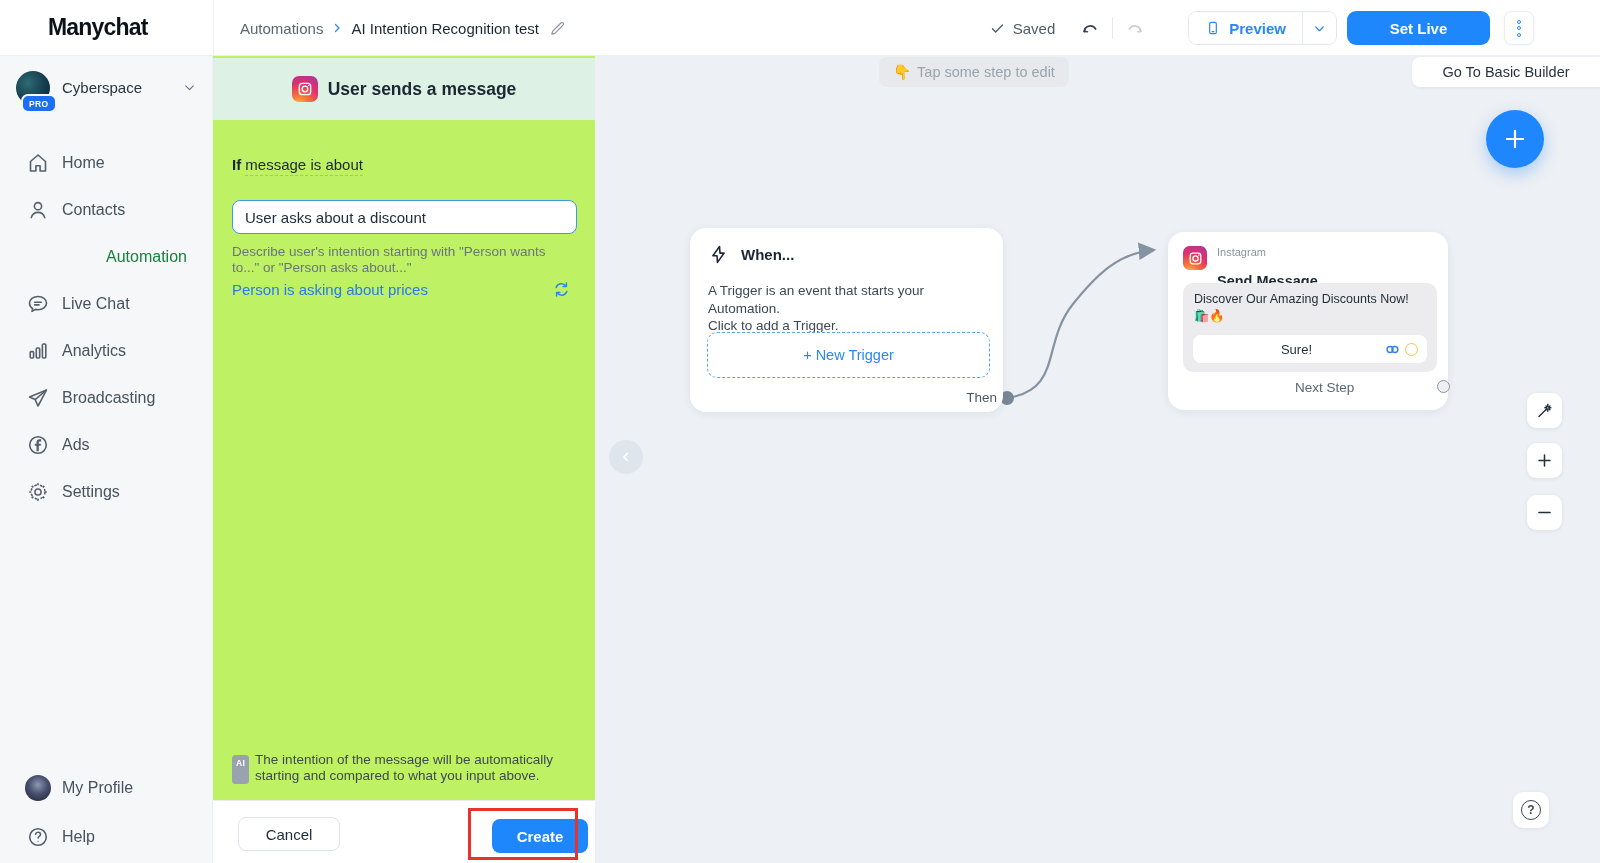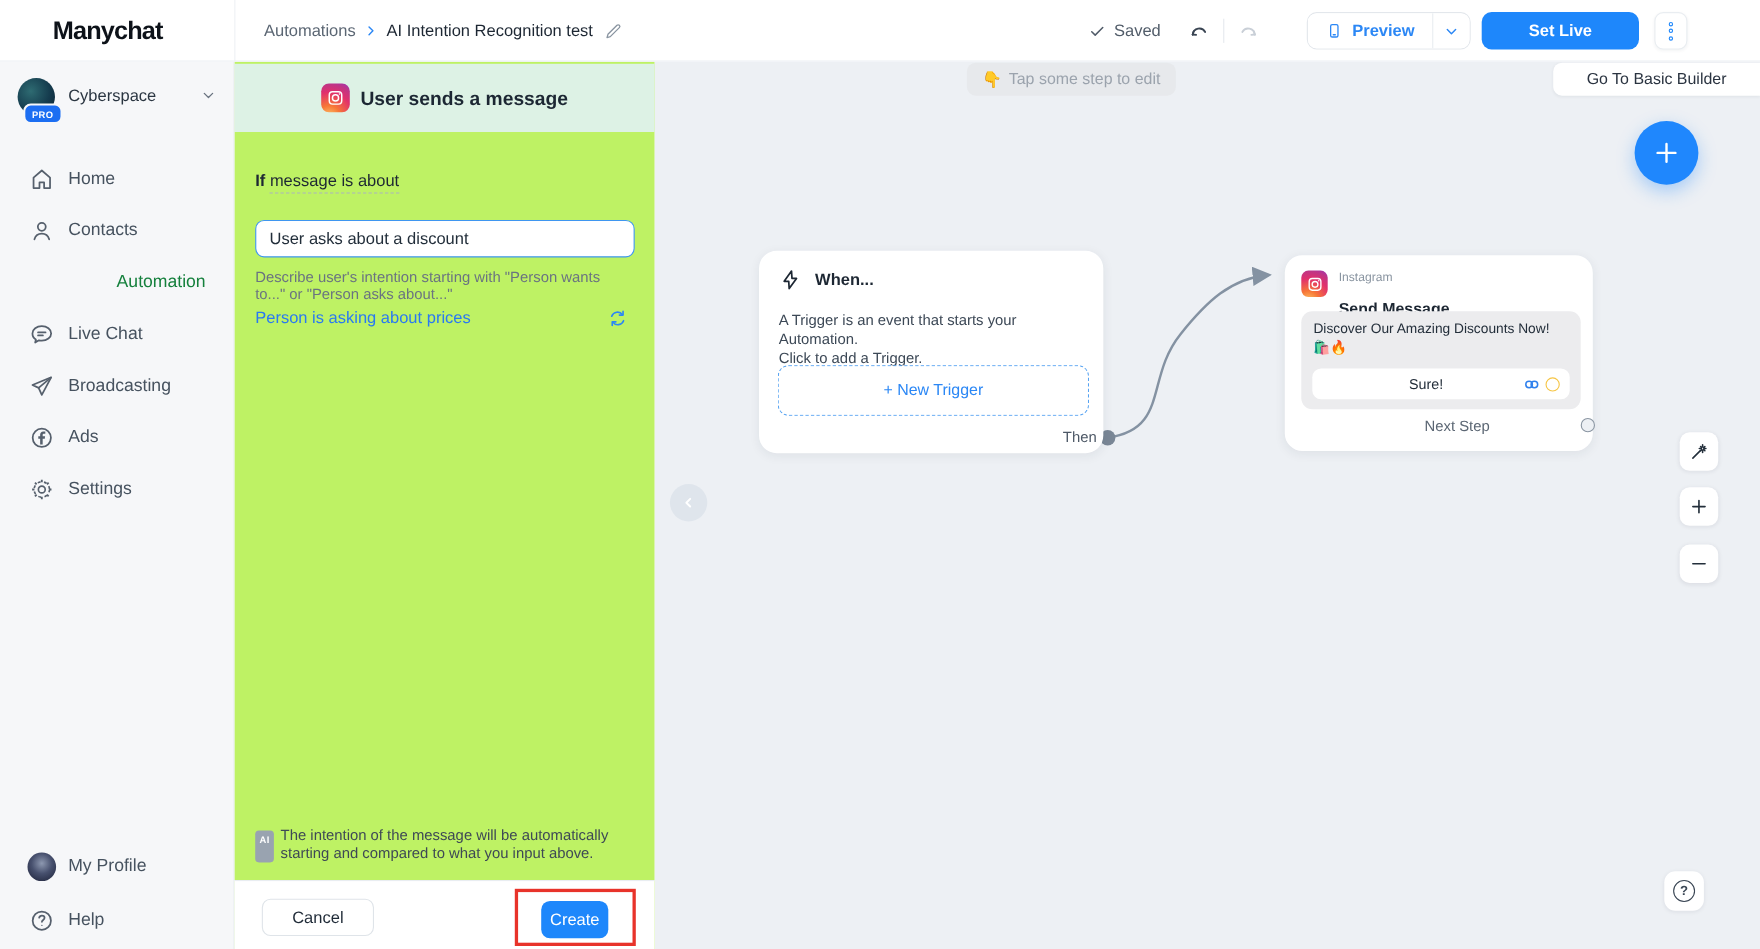--- a/index.html
+++ b/index.html
@@ -58,21 +58,21 @@
   .intent-input { position:absolute; left:19px; top:144px; width:345px; height:34px; border:1px solid #3f96f0; border-radius:8px; padding:0 12px; font-size:15px; color:#222e3a; font-family:"Liberation Sans", sans-serif; outline:none; background:#fff; }
   .helper { position:absolute; left:19px; top:188px; width:340px; font-size:13.5px; line-height:1.22; color:#6a7480; }
   .suggestion-row { position:absolute; left:19px; top:224px; width:339px; display:flex; align-items:center; justify-content:space-between; }
   .suggestion-link { color:#2979f2; font-size:15px; cursor:pointer; }
   .refresh-btn { background:none; border:none; color:#2b87f5; cursor:pointer; display:flex; }
   .ai-note { position:absolute; left:19px; top:696px; width:344px; display:flex; gap:6px; }
   .ai-badge { flex:none; margin-top:3px; background:#99a3b0; color:#fff; font-size:8.5px; font-weight:700; padding:2.5px 4px; border-radius:3.5px; letter-spacing:.3px; }
   .ai-text { font-size:13.5px; line-height:1.2; color:#3e4955; }
   .panel-footer { position:absolute; left:0; top:744px; width:382px; height:63px; border-top:1px solid #e9edf1; background:#fff; }
   .cancel-btn { position:absolute; left:25px; top:16px; width:102px; height:34px; background:#fff; border:1px solid #dfe4e9; border-radius:8px; font-size:15px; color:#1f2a37; font-family:"Liberation Sans", sans-serif; cursor:pointer; }
-  .create-btn { position:absolute; left:279px; top:18px; width:61px; height:34px; background:#1e87fb; border:none; border-radius:8px; font-size:15px; font-weight:400; color:#fff; font-family:"Liberation Sans", sans-serif; cursor:pointer; }
+  .create-btn { position:absolute; left:279px; top:18px; width:96px; height:34px; background:#1e87fb; border:none; border-radius:8px; font-size:15px; font-weight:700; color:#fff; font-family:"Liberation Sans", sans-serif; cursor:pointer; }
   .red-annotation { position:absolute; left:255px; top:752px; width:110px; height:52px; border:3px solid #e8332a; z-index:15; pointer-events:none; }
 
   
   .canvas { position:absolute; left:595px; top:56px; width:1005px; height:807px; background:#edf0f4; overflow:hidden; }
   .hint-tooltip { position:absolute; left:284px; top:1px; height:30px; padding:0 14px; background:#e7e9ec; border-radius:8px; display:flex; align-items:center; gap:6px; font-size:14.5px; color:#9ba3ad; }
   .gtbb-btn { position:absolute; left:817px; top:1px; width:188px; height:30px; background:#fff; border:none; border-radius:8px 0 0 8px; font-size:14.5px; color:#2a3340; font-family:"Liberation Sans", sans-serif; cursor:pointer; box-shadow:0 1px 3px rgba(20,30,50,.06); }
   .fab { position:absolute; left:891px; top:54px; width:58px; height:58px; border-radius:50%; background:#1f87fd; border:none; color:#fff; cursor:pointer; box-shadow:0 6px 16px rgba(31,135,253,.35); display:flex; align-items:center; justify-content:center; }
   .collapse-btn { position:absolute; left:14px; top:384px; width:34px; height:34px; border-radius:50%; background:#dfe5ec; border:none; color:#fff; cursor:pointer; display:flex; align-items:center; justify-content:center; }
 
   .flow-card { position:absolute; background:#fff; border-radius:16px; box-shadow:0 2px 10px rgba(25,39,60,.07); }
@@ -215,20 +215,30 @@
             <svg width="24" height="24" viewBox="0 0 24 24" fill="none" stroke="currentColor" stroke-width="1.6" stroke-linecap="round" stroke-linejoin="round">
               <path d="M12 4.5c4.7 0 8.5 2.9 8.5 6.6S16.7 17.7 12 17.7c-.9 0-1.8-.1-2.6-.3L6 19.4l.6-2.7c-1.9-1.2-3.1-3.1-3.1-5.6 0-3.7 3.8-6.6 8.5-6.6z"></path>
               <path d="M8.6 10.2h6.8M8.6 12.9h4.4"></path>
             </svg>
           </span>
         <span>Live Chat</span>
       </div>
       <div class="nav-item">
         <span class="nicon">
             <svg width="24" height="24" viewBox="0 0 24 24" fill="none" stroke="currentColor" stroke-width="1.6" stroke-linejoin="round">
+              <rect x="4.2" y="12.6" width="3.4" height="6.4" rx="1"></rect>
+              <rect x="10.3" y="9" width="3.4" height="10" rx="1"></rect>
+              <rect x="16.4" y="5" width="3.4" height="14" rx="1"></rect>
+            </svg>
+          </span>
+        <span>Analytics</span>
+      </div>
+      <div class="nav-item">
+        <span class="nicon">
+            <svg width="24" height="24" viewBox="0 0 24 24" fill="none" stroke="currentColor" stroke-width="1.6" stroke-linejoin="round">
               <path d="M20.5 4 3.5 11l5.6 2.6L12 20l3.3-6.2L20.5 4z"></path>
               <path d="M9.1 13.6 20.5 4"></path>
             </svg>
           </span>
         <span>Broadcasting</span>
       </div>
       <div class="nav-item">
         <span class="nicon">
             <svg width="24" height="24" viewBox="0 0 24 24" fill="none" stroke="currentColor" stroke-width="1.6">
               <circle cx="12" cy="12" r="8.3"></circle>

